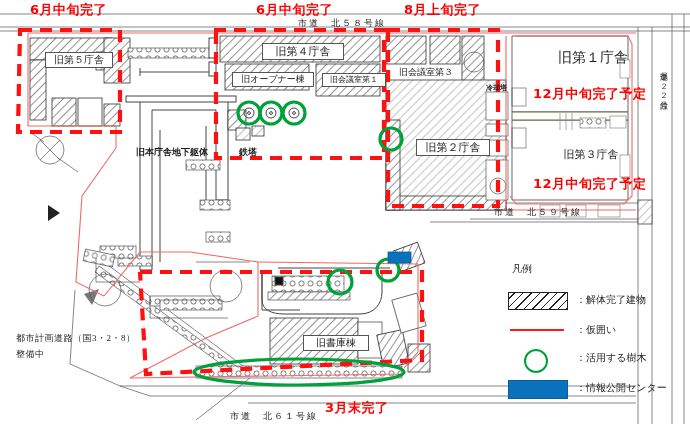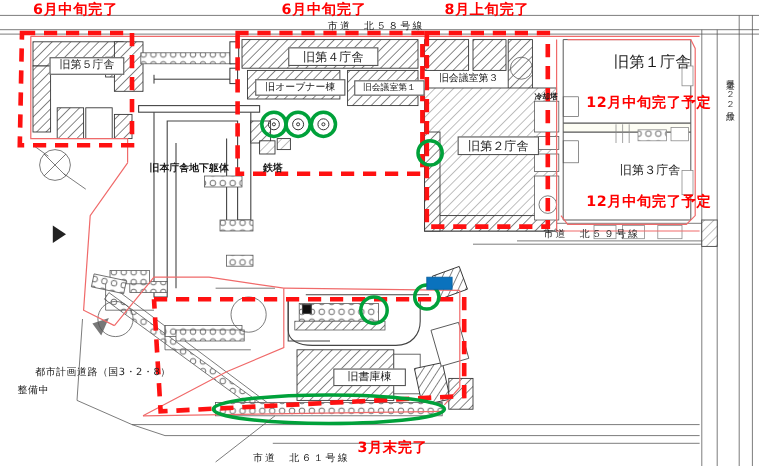--- a/index.html
+++ b/index.html
@@ -272,31 +272,54 @@
   <div class="lbl red-cap" style="left:404px;top:3px;font-size:13px;">8月上旬完了</div>
   <div class="lbl red-cap" style="left:533px;top:87px;font-size:13px;">12月中旬完了予定</div>
   <div class="lbl red-cap" style="left:533px;top:177px;font-size:13px;">12月中旬完了予定</div>
   <div class="lbl red-cap" style="left:325px;top:401px;font-size:13px;">3月末完了</div>
 
   <div class="bld-lbl" style="left:45px;top:52px;width:58px;">旧第５庁舎</div>
   <div class="bld-lbl" style="left:262px;top:43px;width:72px;font-size:11px;line-height:15px;">旧第４庁舎</div>
   <div class="bld-lbl" style="left:232px;top:72px;width:72px;font-size:9px;line-height:13px;font-family:Liberation Serif, serif;">旧オーブナー棟</div>
   <div class="bld-lbl" style="left:322px;top:73px;width:54px;font-size:8px;line-height:12px;">旧会議室第１</div>
   <div class="bld-lbl" style="left:390px;top:66px;width:64px;font-size:9px;line-height:13px;border:none;background:none;">旧会議室第３</div>
-  <div class="bld-lbl" style="left:416px;top:124px;width:64px;font-size:11px;line-height:15px;">旧第２庁舎</div>
+  <div class="bld-lbl" style="left:416px;top:139px;width:64px;font-size:11px;line-height:15px;">旧第２庁舎</div>
   <div class="bld-lbl" style="left:554px;top:50px;width:66px;font-size:14px;line-height:15px;border:none;background:none;">旧第１庁舎</div>
   <div class="bld-lbl" style="left:554px;top:147px;width:66px;font-size:11px;line-height:15px;border:none;background:none;">旧第３庁舎</div>
   <div class="bld-lbl" style="left:303px;top:335px;width:56px;font-size:10px;line-height:14px;">旧書庫棟</div>
 
   <div class="plain-lbl" style="left:239px;top:146px;font-size:9px;font-weight:bold;">鉄塔</div>
   <div class="plain-lbl" style="left:486px;top:83px;font-size:7px;font-weight:bold;">冷却塔</div>
   <div class="plain-lbl" style="left:136px;top:146px;font-size:9px;font-weight:bold;">旧本庁舎地下躯体</div>
 
   <div class="road-lbl" style="left:298px;top:17px;">市道　北５８号線</div>
   <div class="road-lbl" style="left:494px;top:206px;text-align:right;">市道　北５９号線</div>
   <div class="road-lbl" style="left:230px;top:390px;margin-top:20px;">市道　北６１号線</div>
   <div class="vroad-lbl" style="left:657px;top:66px;">県道２２２号線</div>
 
-  <div class="note" style="left:32px;top:332px;">都市計画道路（国3・2・8）</div>
+  <div class="note" style="left:16px;top:332px;font-family:Liberation Serif, serif;">都市計画道路（国3・2・8）</div>
   <div class="note" style="left:16px;top:348px;">整備中</div>
 
+  <div id="legend">
+    <div class="lg-title">凡例</div>
+
+    <div class="lg-row" style="top:28px;">
+      <span class="sw-hatch"></span>
+      <span class="lg-txt">：解体完了建物</span>
+    </div>
+
+    <div class="lg-row" style="top:58px;">
+      <span class="sw-line"></span>
+      <span class="lg-txt">：仮囲い</span>
+    </div>
+
+    <div class="lg-row" style="top:86px;">
+      <span class="sw-circle"></span>
+      <span class="lg-txt">：活用する樹木</span>
+    </div>
+
+    <div class="lg-row" style="top:116px;">
+      <span class="sw-blue"></span>
+      <span class="lg-txt">：情報公開センター</span>
+    </div>
+  </div>
 
 </div>
 
 </body></html>

